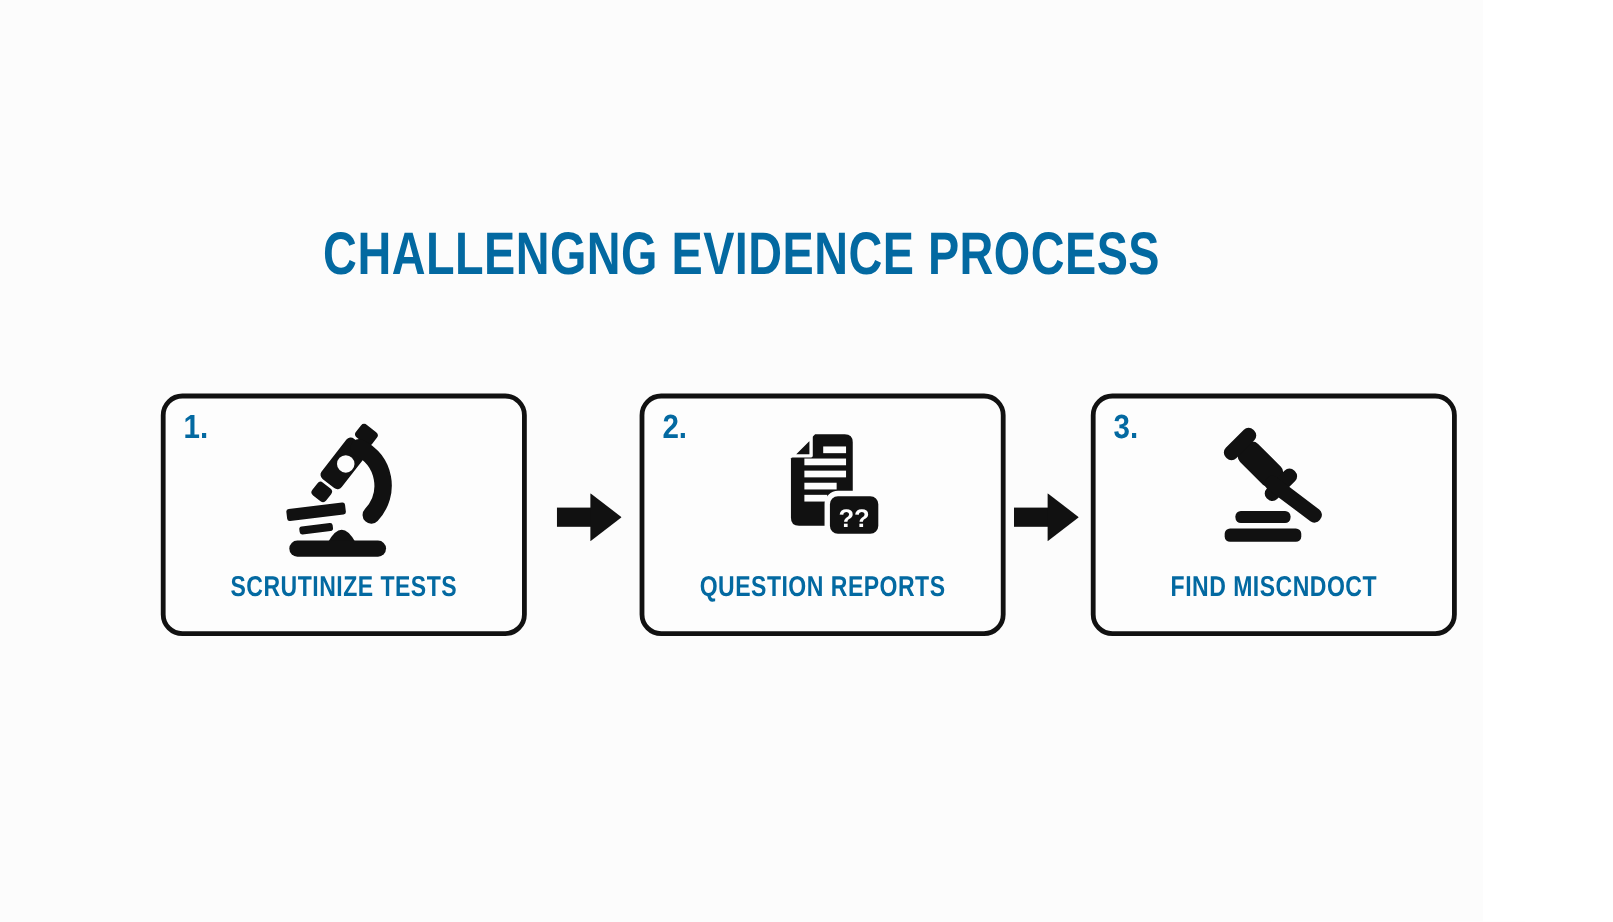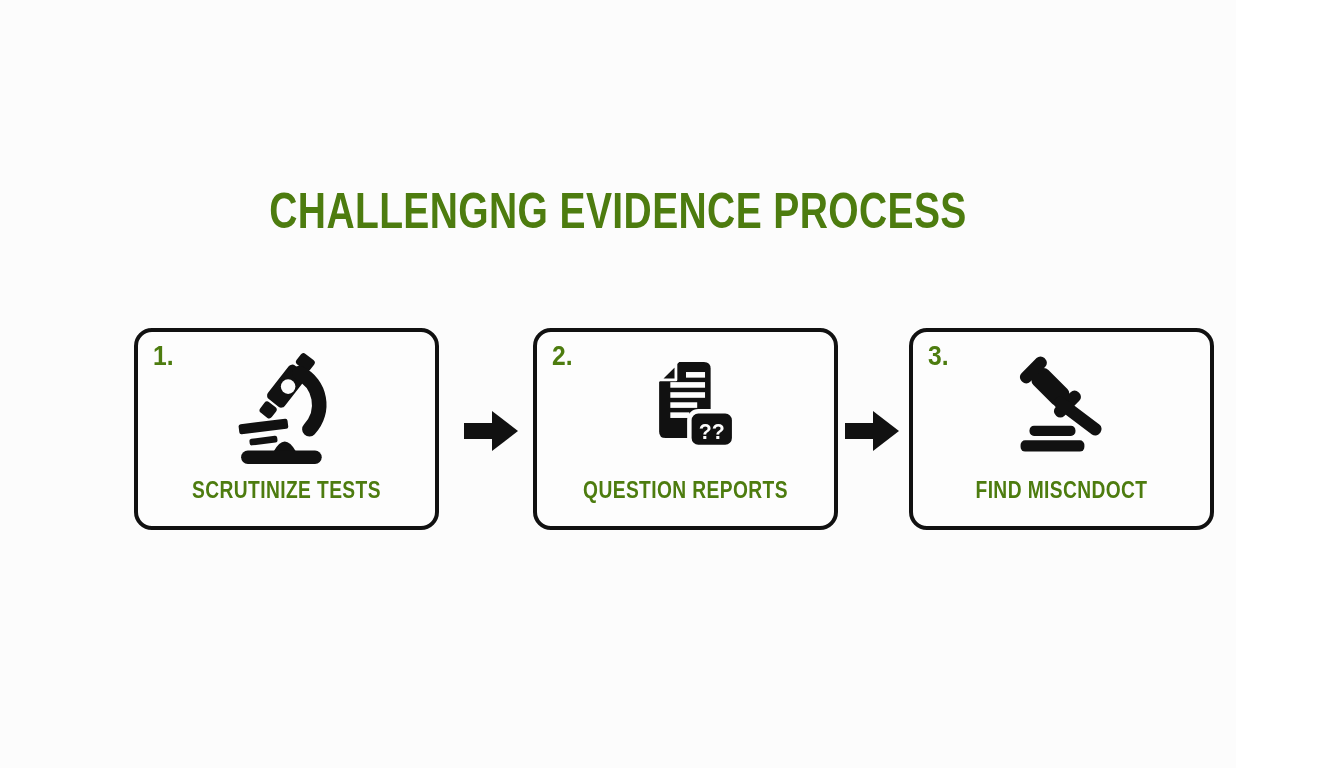--- a/index.html
+++ b/index.html
@@ -1,21 +1,21 @@
 <!DOCTYPE html>
 <html><head>
 <meta charset="utf-8">
 <style>
   html,body { margin:0; padding:0; }
   .canvas {
     position:relative;
     width:1236px; height:768px;
     background:#fcfcfc;
     font-family:"Liberation Sans", sans-serif;
-    color:#4d7c0f;
+    color:#0369a1;
     overflow:hidden;
   }
   .title {
     position:absolute;
     top:182px; left:0; width:100%;
     text-align:center;
     font-size:50px;
     font-weight:700;
     letter-spacing:0.5px;
     transform:scaleX(0.78);

